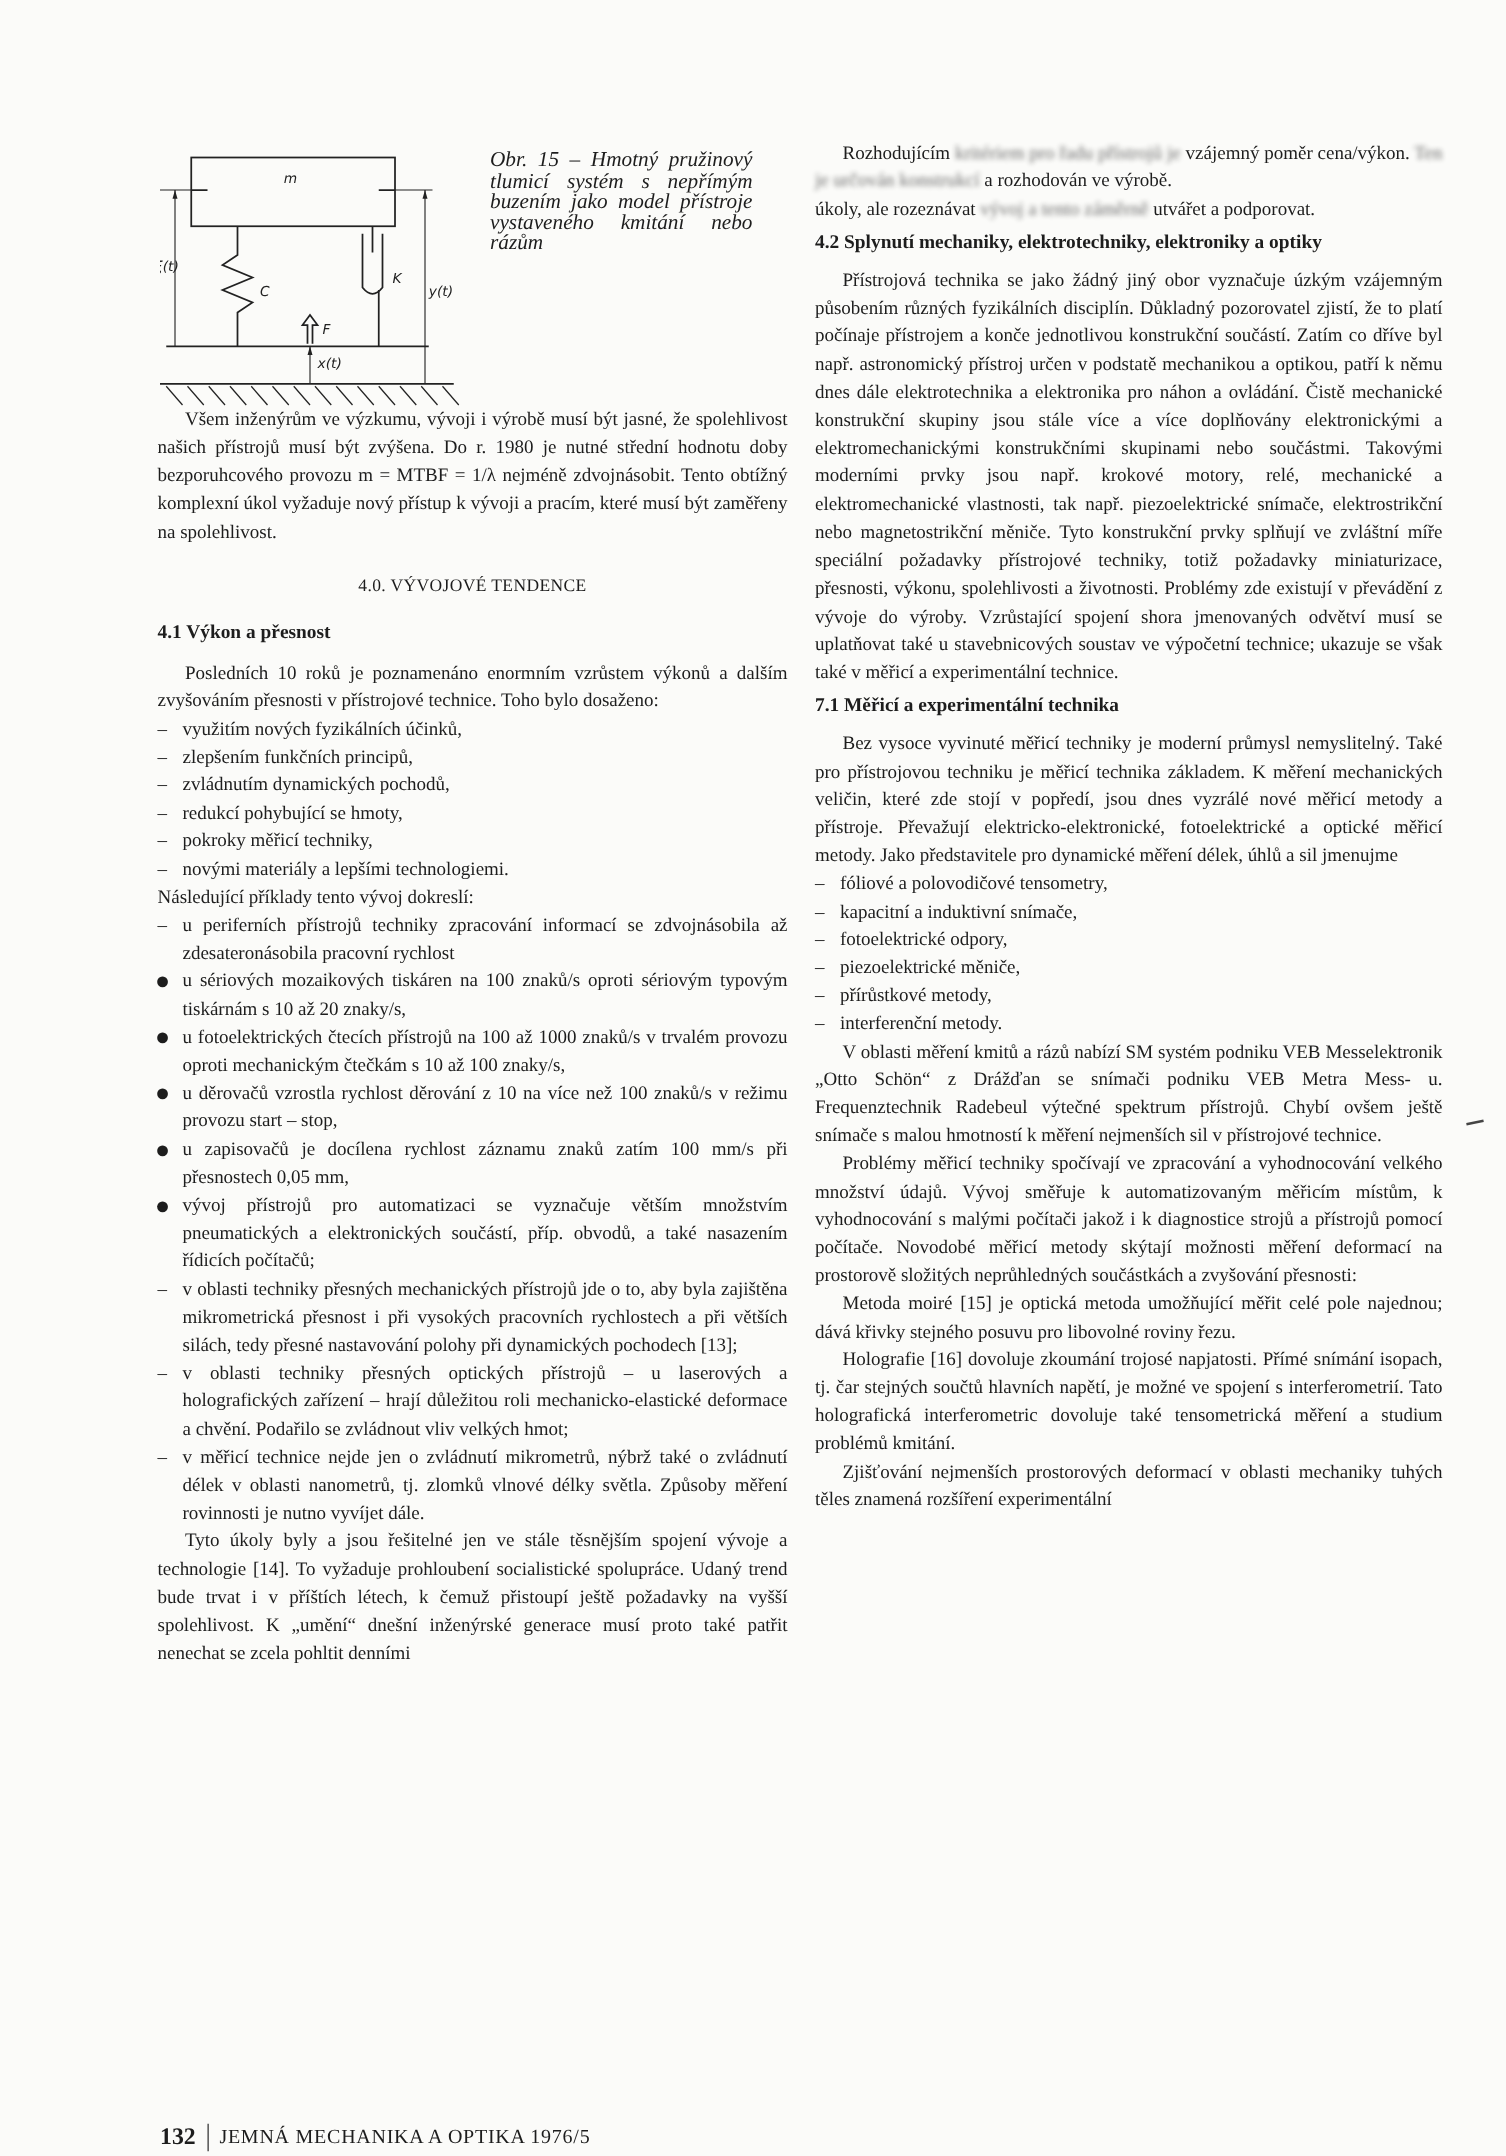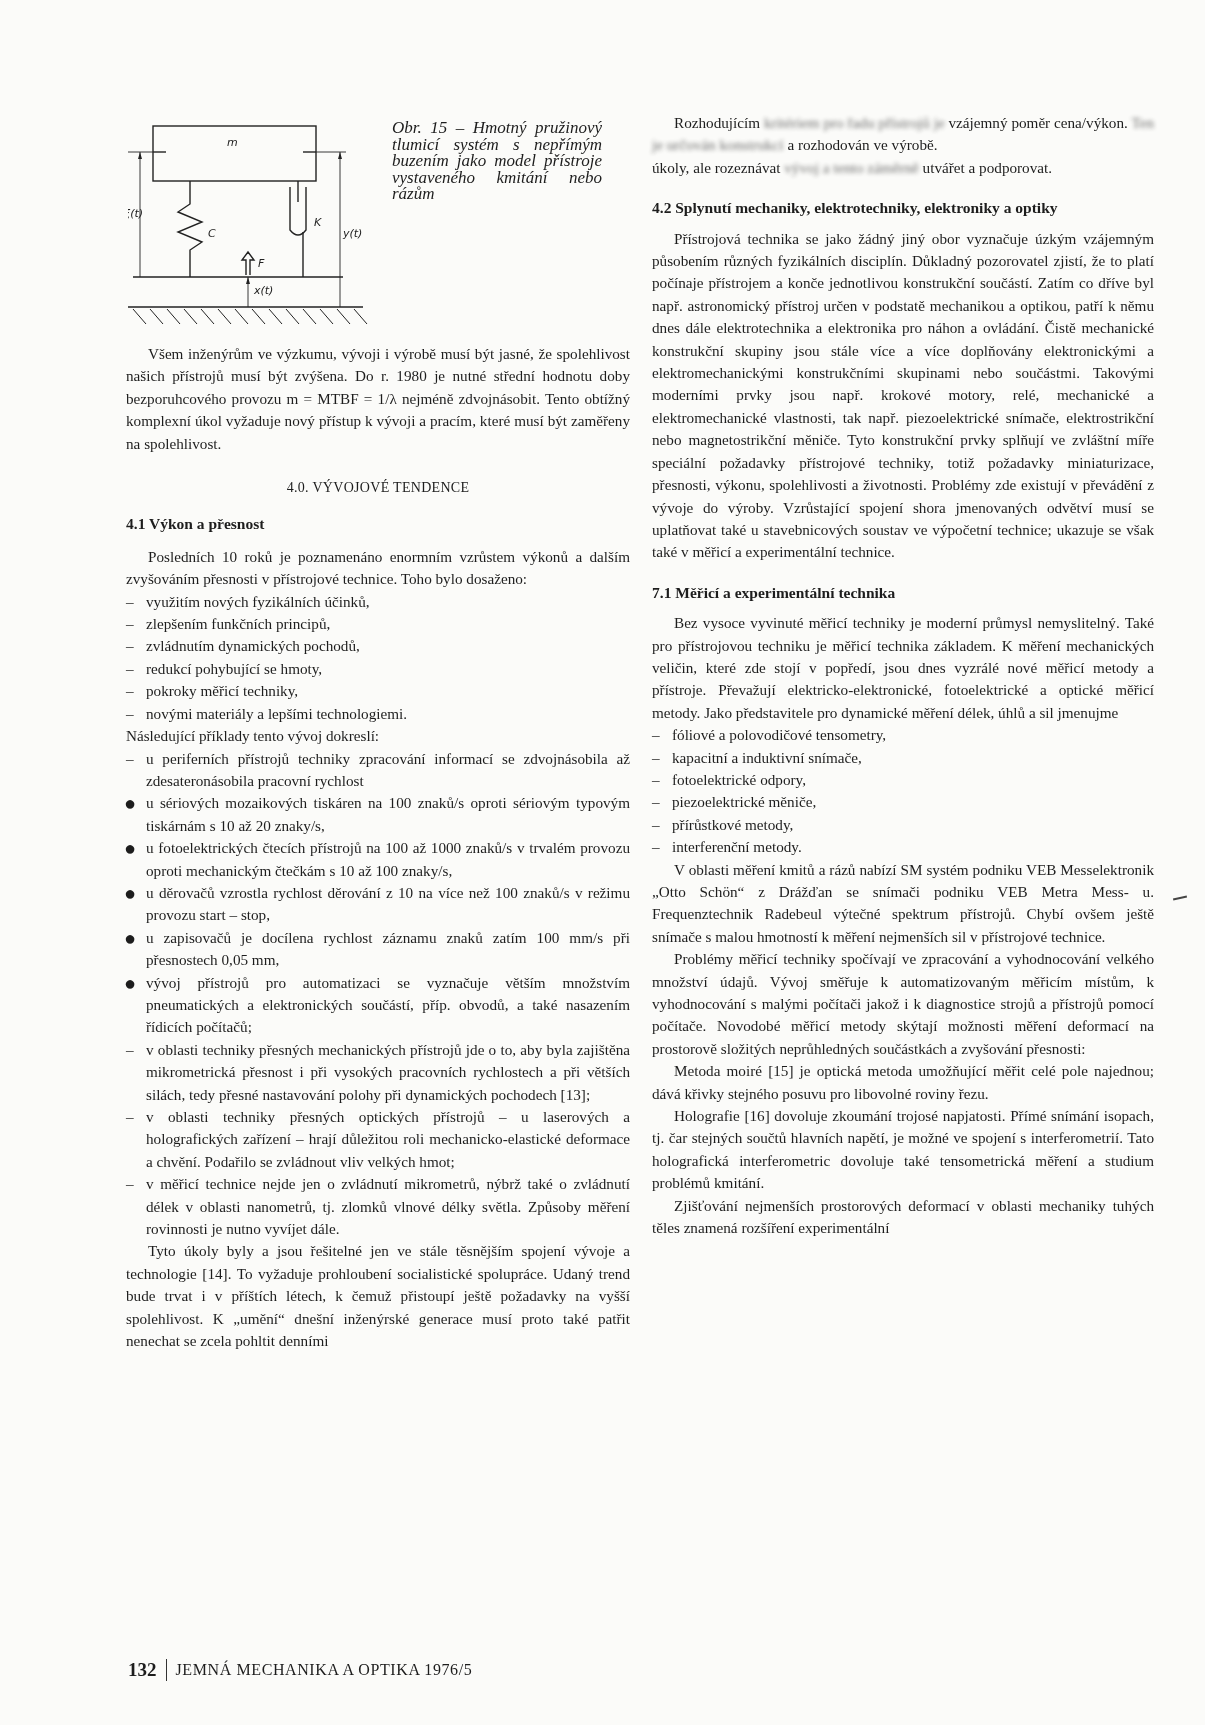--- a/index.html
+++ b/index.html
@@ -7,45 +7,45 @@
     width: 1205px; height: 1725px;
     background: #fbfbf9;
     font-family: "DejaVu Serif", "Liberation Serif", serif;
     color: #1d1d1d;
     position: relative;
     overflow: hidden;
   }
   .page { position: absolute; left: 0; top: 0; width: 1205px; height: 1725px; }
 
   .col { position: absolute; font-size: 15.2px; line-height: 22.4px; font-family: "Liberation Serif", serif; }
-  .col-left { left: 126px; top: 343px; width: 504px; }
+  .col-left { left: 126px; top: 325px; width: 504px; }
   .col-right { left: 652px; top: 112px; width: 502px; }
 
   .p { text-align: justify; margin: 0; }
   .indent { text-indent: 22px; }
 
   .section-title { text-align: center; font-size: 14px; margin: 22px 0 14px; letter-spacing: 0.3px; }
   .subsection { font-weight: bold; margin: 6px 0 10px; font-size: 15.5px; }
-  .subsection-2 { font-weight: bold; font-size: 15.5px; margin: 18px 0 8px; padding-left: 30px; text-indent: -30px; }
+  .subsection-2 { font-weight: bold; font-size: 15.5px; margin: 4px 0 8px; padding-left: 30px; text-indent: -30px; }
 
   ul.dash { list-style: none; margin: 0; padding: 0; }
   ul.dash li { position: relative; padding-left: 20px; text-align: justify; }
   ul.dash li .mk { position: absolute; left: 0; top: 0; }
   ul.dash li .mk.dot { font-size: 20px; line-height: 22px; left: -2px; }
 
   .figure { position: absolute; left: 128px; top: 112px; width: 262px; height: 220px; }
   .caption {
     position: absolute; left: 392px; top: 120px; width: 210px;
     font-style: italic; font-size: 17px; line-height: 16.5px; text-align: justify;
     font-family: "Liberation Serif", serif;
   }
 
   .blur { filter: blur(2.2px); opacity: 0.65; }
 
-  .footer { position: absolute; left: 128px; top: 1659px; font-family: "Liberation Serif", serif; display: flex; align-items: center; }
+  .footer { position: absolute; left: 128px; top: 1699px; font-family: "Liberation Serif", serif; display: flex; align-items: center; }
   .footer .pg { font-size: 19px; font-weight: bold; }
   .footer .sep { width: 1px; height: 22px; background: #333; margin: 0 9px; }
   .footer .journal { font-size: 16px; letter-spacing: 0.6px; }
 
   .stray-mark { position: absolute; right: 18px; top: 897px; width: 14px; height: 2px; background: #444; transform: rotate(-12deg); }
 </style>
 </head>
 <body>
 
 <div class="page">

